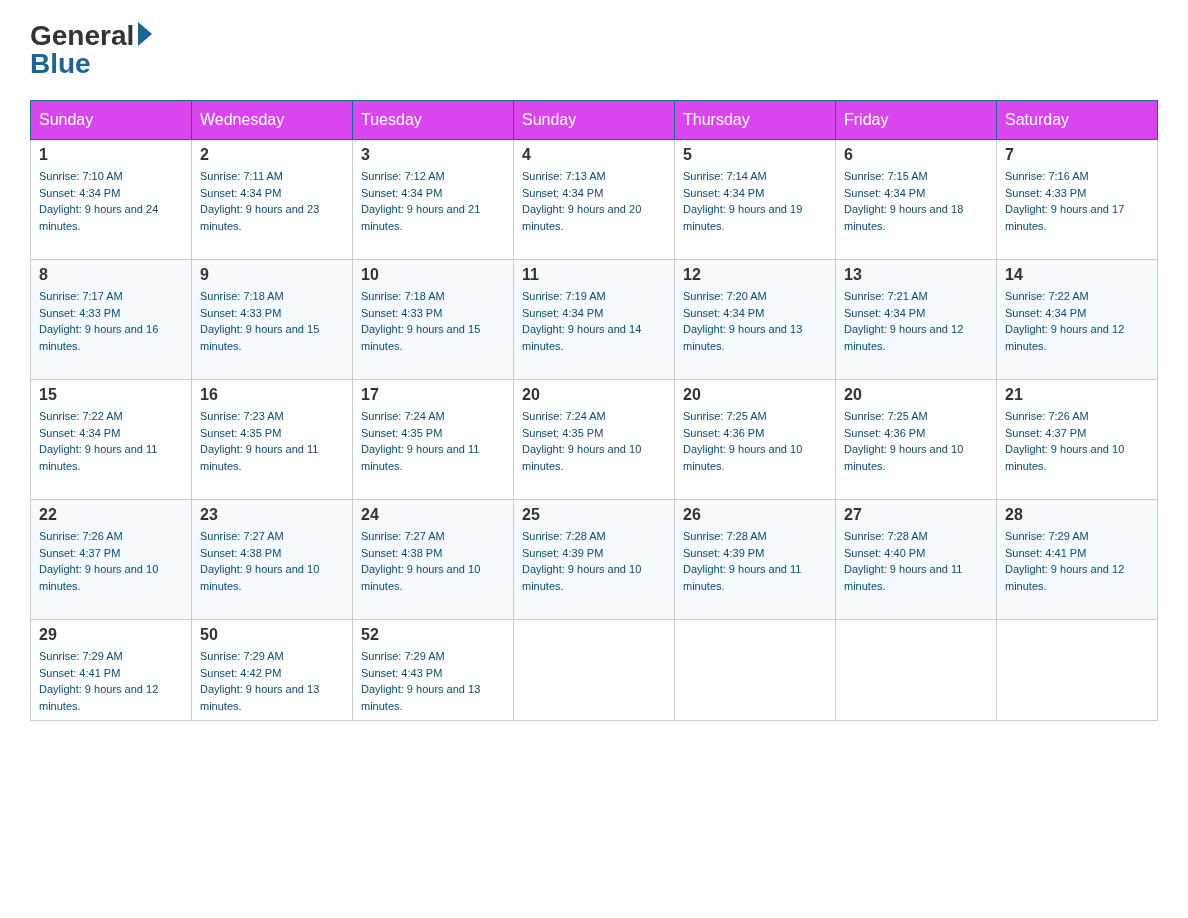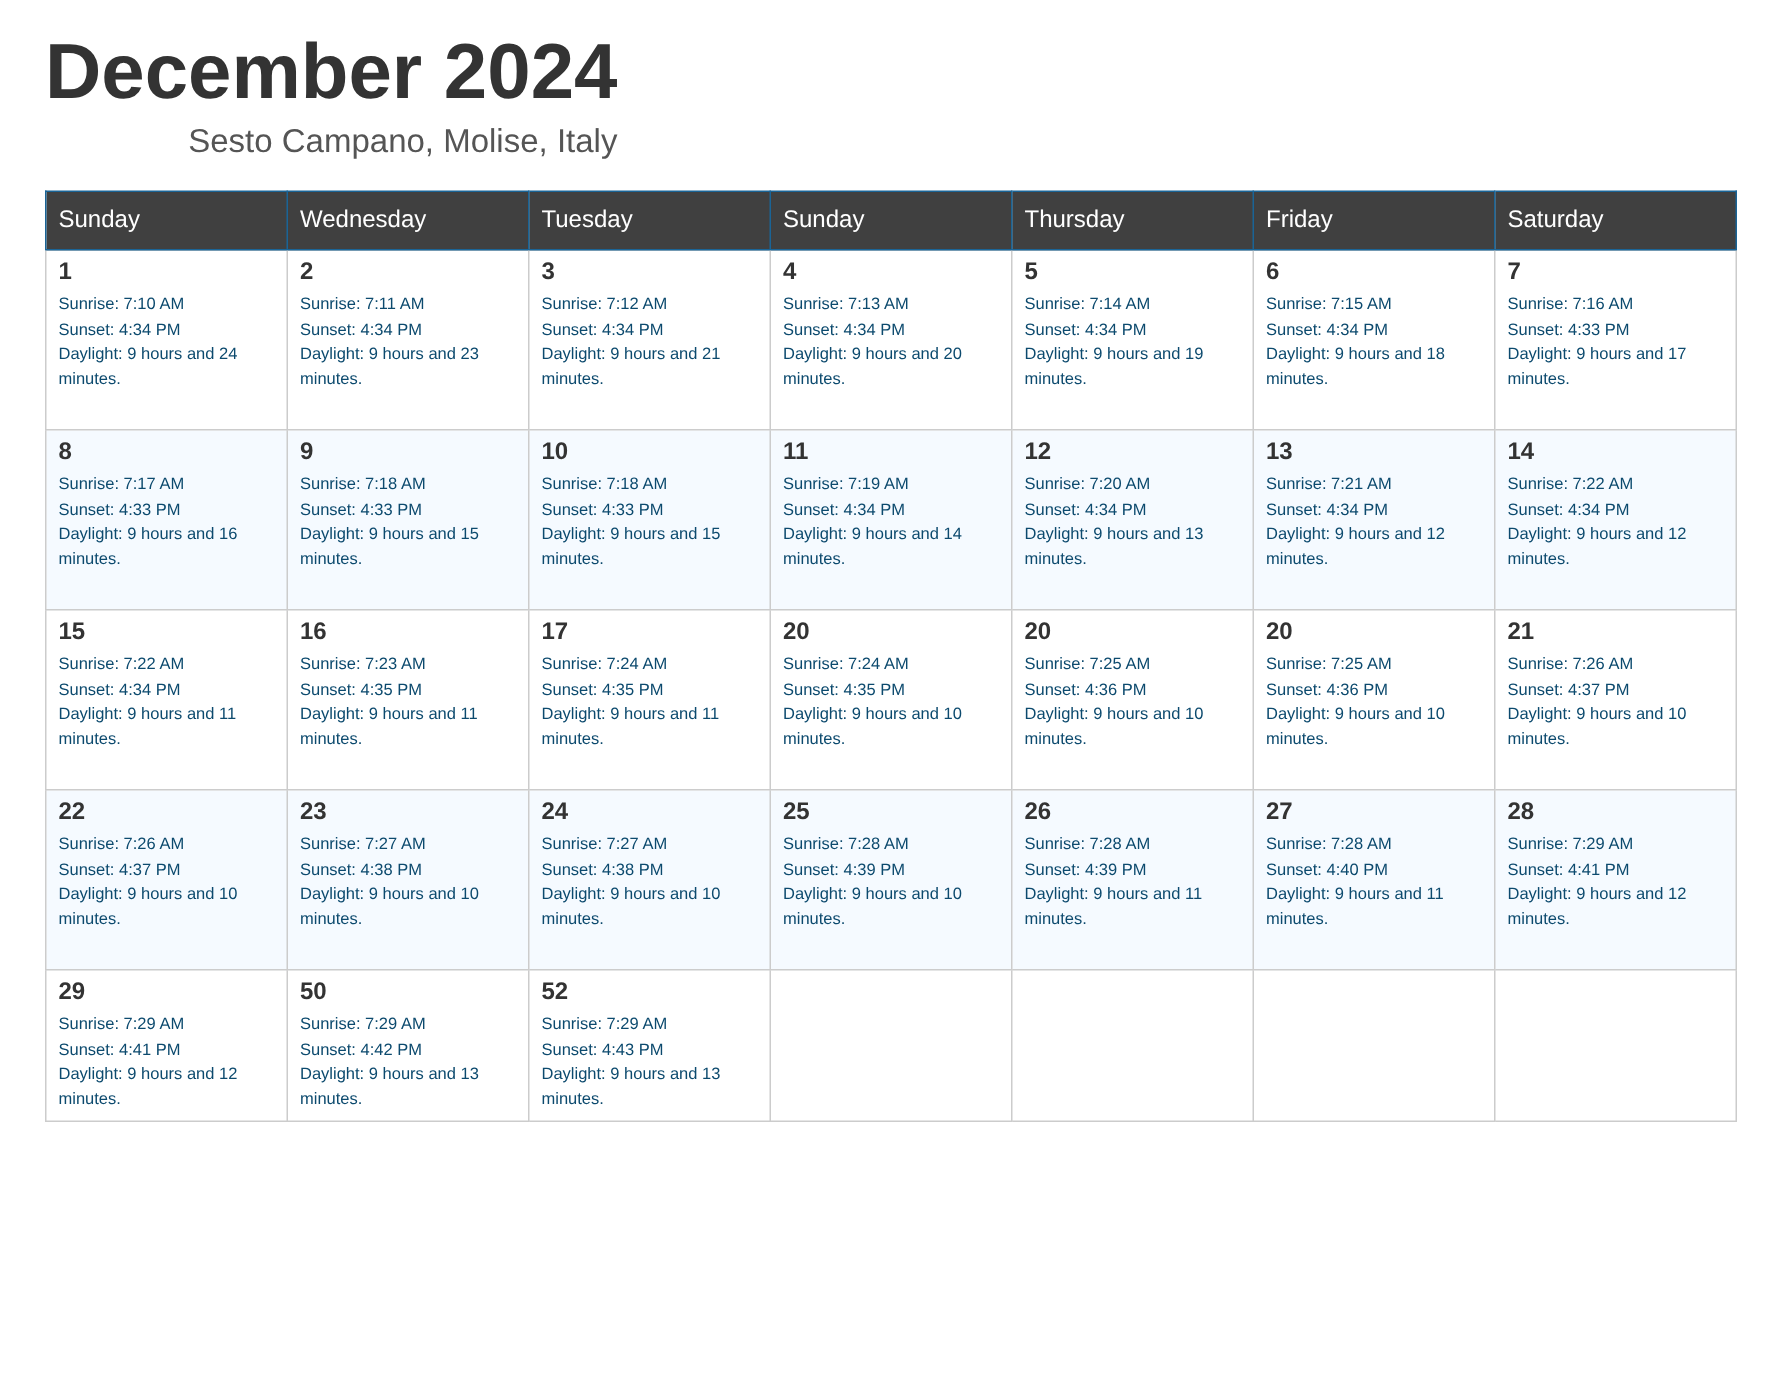--- a/index.html
+++ b/index.html
@@ -58,21 +58,21 @@
       font-size: 22px;
       color: #555;
       margin-top: 4px;
     }
     table {
       width: 100%;
       border-collapse: collapse;
       table-layout: fixed;
     }
     thead tr th {
-      background-color: #404040;
+      background-color: #d946ef;
       color: #fff;
       padding: 10px 8px;
       font-size: 16px;
       font-weight: normal;
       text-align: left;
       border: 1px solid #1a6496;
     }
     tbody tr td {
       border: 1px solid #ccc;
       vertical-align: top;
@@ -104,23 +104,26 @@
       background-color: #f5faff;
     }
     tbody tr:nth-child(odd) td {
       background-color: #fff;
     }
   </style>
 </head>
 <body>
 
 <div class="header">
-  <div class="title-section">
-    <div class="month-title">December 2024</div>
-    <div class="location-title">Sesto Campano, Molise, Italy</div>
+  <div class="logo">
+    <div class="logo-top">
+      <span class="logo-general">General</span>
+      <div class="logo-arrow"></div>
+    </div>
+    <span class="logo-blue">Blue</span>
   </div>
 </div>
 
 <table>
   <thead>
     <tr>
     <th>Sunday</th>
         <th>Wednesday</th>
         <th>Tuesday</th>
         <th>Sunday</th>

